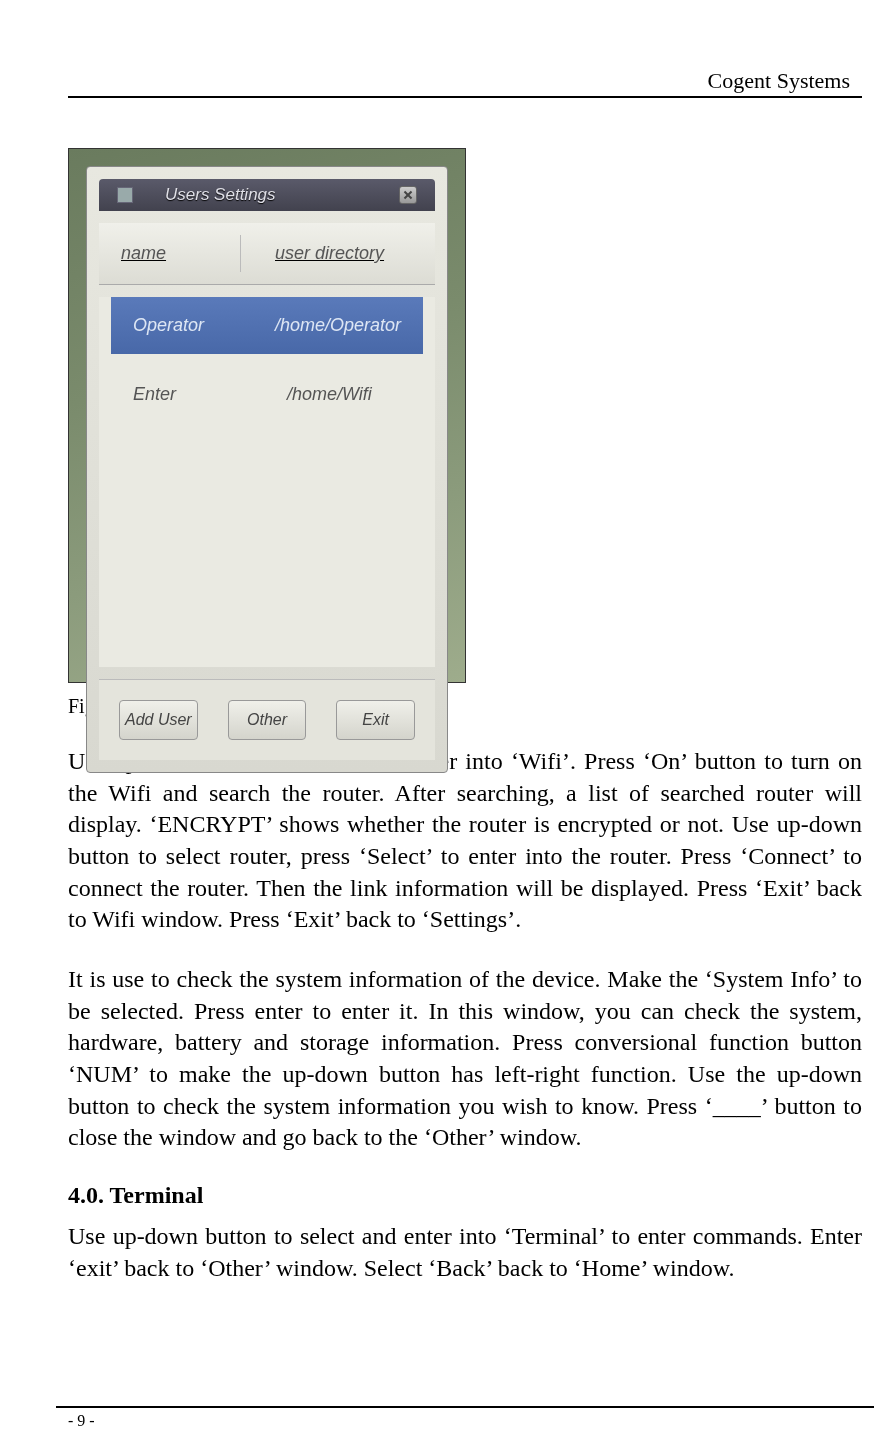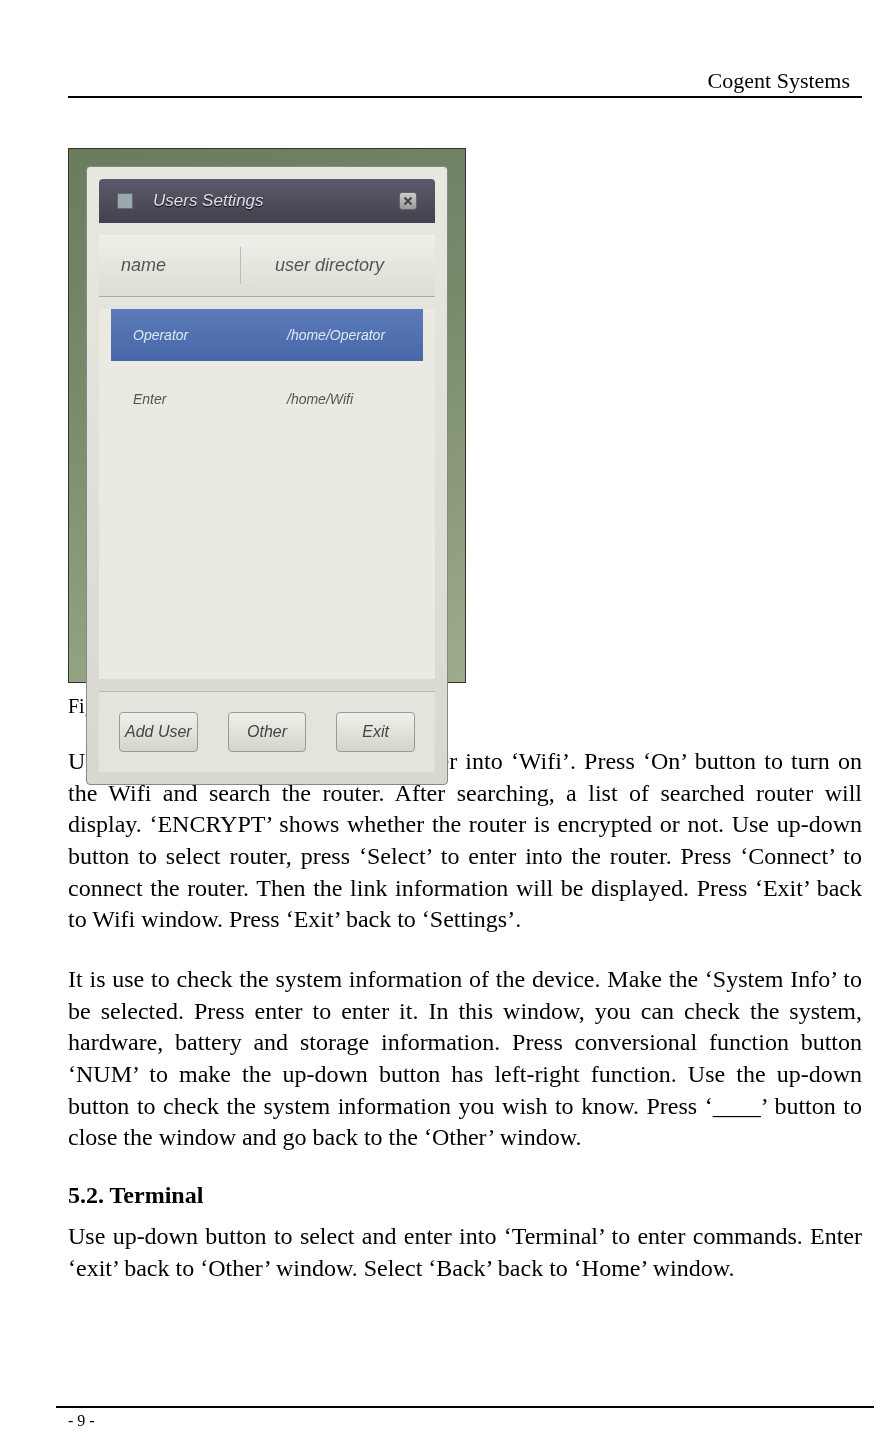--- a/index.html
+++ b/index.html
@@ -31,26 +31,27 @@
   }
   .window {
     position: absolute;
     top: 5px; left: 5px; right: 5px;
     background: linear-gradient(#e8e8e0, #d8d8d0);
     border: 1px solid #888;
     border-radius: 4px;
   }
   .titlebar {
     background: linear-gradient(#5a5a6a, #42424e);
-    height: 44px;
+    height: 32px;
     display: flex;
     align-items: center;
     padding: 0 6px;
     border-radius: 4px 4px 0 0;
     color: #e0e0e8;
+    gap: 12px;
   }
   .titlebar-icon {
     width: 16px; height: 16px;
     background: #9aa;
     border: 1px solid #667;
     margin-right: 8px;
     position: relative;
   }
   .titlebar-text {
     flex: 1;
@@ -69,38 +70,39 @@
   .close-icon::before, .close-icon::after {
     content: ""; position: absolute; top: 3px; left: 7px;
     width: 2px; height: 10px; background: #444;
   }
   .close-icon::before { transform: rotate(45deg); }
   .close-icon::after { transform: rotate(-45deg); }
   .table-header {
     display: flex;
     background: linear-gradient(#f0f0ea, #dcdcd4);
     border-bottom: 1px solid #aaa;
+    text-decoration: underline;
   }
   .th {
     padding: 8px 10px;
     font-family: Arial, sans-serif;
     font-size: 18px;
     font-style: italic;
     color: #555;
   }
   .th-name { width: 130px; border-right: 1px solid #bbb; }
   .table-body {
     background: #eaeae2;
     height: 370px;
     position: relative;
   }
   .row {
     display: flex;
     font-family: Arial, sans-serif;
-    font-size: 14px;
+    font-size: 18px;
     font-style: italic;
   }
   .row-sel {
     background: linear-gradient(#5a7aba, #4868a8);
     color: #dde6f4;
   }
   .row-norm { color: #555; }
   .cell { padding: 6px 10px; }
   .cell-name { width: 130px; }
   .button-bar {
@@ -184,20 +186,20 @@
       </div>
     </div>
   </div>
 
   <div class="caption">Figure-8</div>
 
   <div class="body-text">Use up-down button to select and enter into ‘Wifi’. Press ‘On’ button to turn on the Wifi and search the router. After searching, a list of searched router will display. ‘ENCRYPT’ shows whether the router is encrypted or not. Use up-down button to select router, press ‘Select’ to enter into the router. Press ‘Connect’ to connect the router. Then the link information will be displayed. Press ‘Exit’ back to Wifi window. Press ‘Exit’ back to ‘Settings’.</div>
 
   <div class="body-text">It is use to check the system information of the device. Make the ‘System Info’ to be selected. Press enter to enter it. In this window, you can check the system, hardware, battery and storage information. Press conversional function button ‘NUM’ to make the up-down button has left-right function. Use the up-down button to check the system information you wish to know. Press ‘____’ button to close the window and go back to the ‘Other’ window.</div>
 
-  <div class="section-heading">5.2. Terminal</div>
+  <div class="section-heading">4.0. Terminal</div>
   <div class="body-text">Use up-down button to select and enter into ‘Terminal’ to enter commands. Enter ‘exit’ back to ‘Other’ window. Select ‘Back’ back to ‘Home’ window.</div>
 
 </div>
 
 <div class="footer-line">
   <span>- 9 -</span>
 </div>
 
 </body></html>

